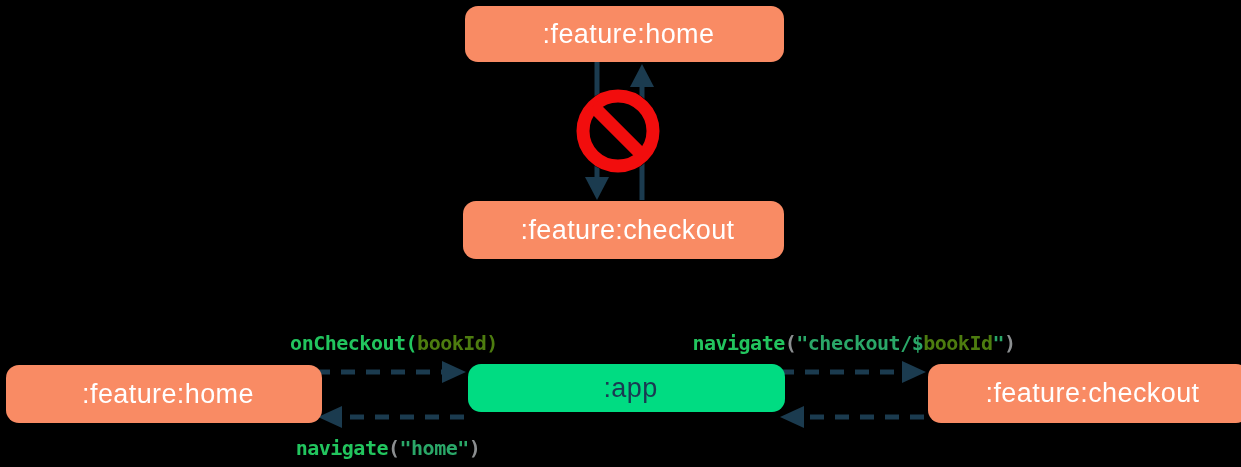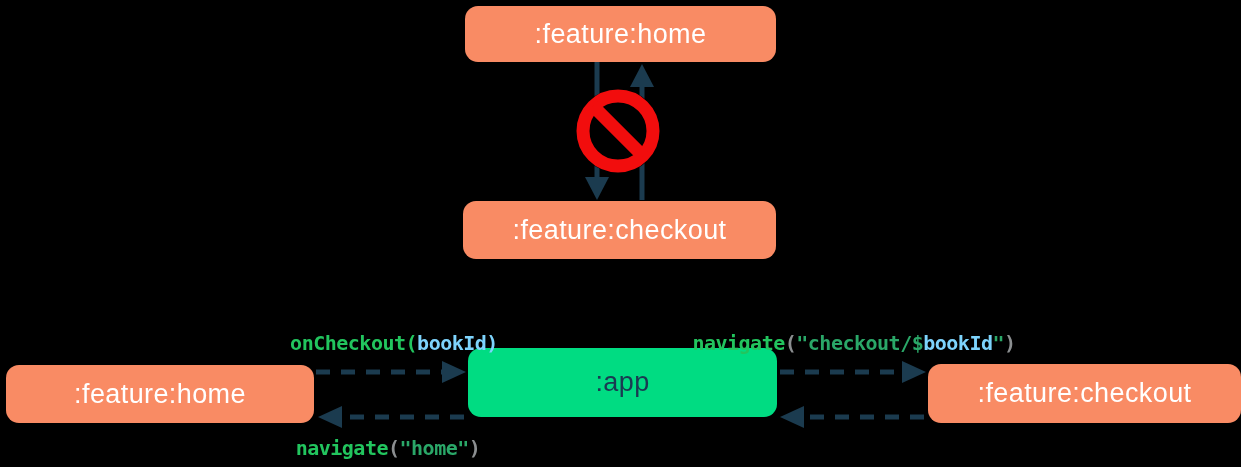--- a/index.html
+++ b/index.html
@@ -10,34 +10,35 @@
     overflow:hidden;
     font-family:"Liberation Sans", sans-serif;
   }
   .mbox{
     position:absolute;
     border-radius:13px;
     display:flex;align-items:center;justify-content:center;
     font-size:27px;
     letter-spacing:0.4px;
     white-space:nowrap;
+    padding-left:8px;
   }
   .mbox.salmon{background:#F98B64;color:#FFFFFF;}
   .mbox.green{background:#00DC82;color:#1A3A52;}
   .code{
     position:absolute;
     transform:translateX(-50%);
     font-family:"DejaVu Sans Mono", monospace;
     font-size:20px;
     font-weight:bold;
     white-space:nowrap;
     letter-spacing:-0.5px;
   }
   .tok.fn{color:#22c55e;}
-  .tok.kw{color:#7dd3fc;}
+  .tok.kw{color:#4d7c0f;}
   .tok.paren{color:#8B8E90;}
   .tok.str{color:#2AA768;}
   svg.layer{position:absolute;left:0;top:0;pointer-events:none;}
 </style>
 </head>
 <body>
 
 <div class="canvas">
 
   <svg class="layer" width="1241" height="467" viewBox="0 0 1241 467">
@@ -67,21 +68,21 @@
   <div class="mbox salmon" style="left:465px;top:6px;width:311px;height:56px;">
     <span>:feature:home</span>
   </div>
   <div class="mbox salmon" style="left:463px;top:201px;width:313px;height:58px;">
     <span>:feature:checkout</span>
   </div>
 
   <div class="mbox salmon" style="left:6px;top:365px;width:308px;height:58px;">
     <span>:feature:home</span>
   </div>
-  <div class="mbox green" style="left:468px;top:348px;width:309px;height:69px;">
+  <div class="mbox green" style="left:468px;top:364px;width:309px;height:48px;">
     <span>:app</span>
   </div>
   <div class="mbox salmon" style="left:928px;top:364px;width:313px;height:59px;">
     <span>:feature:checkout</span>
   </div>
 
   <div class="code" style="left:394px;top:331px;">
     <span class="tok fn">onCheckout</span><span class="tok fn">(</span><span class="tok kw">bookId</span><span class="tok kw">)</span>
   </div>
 

